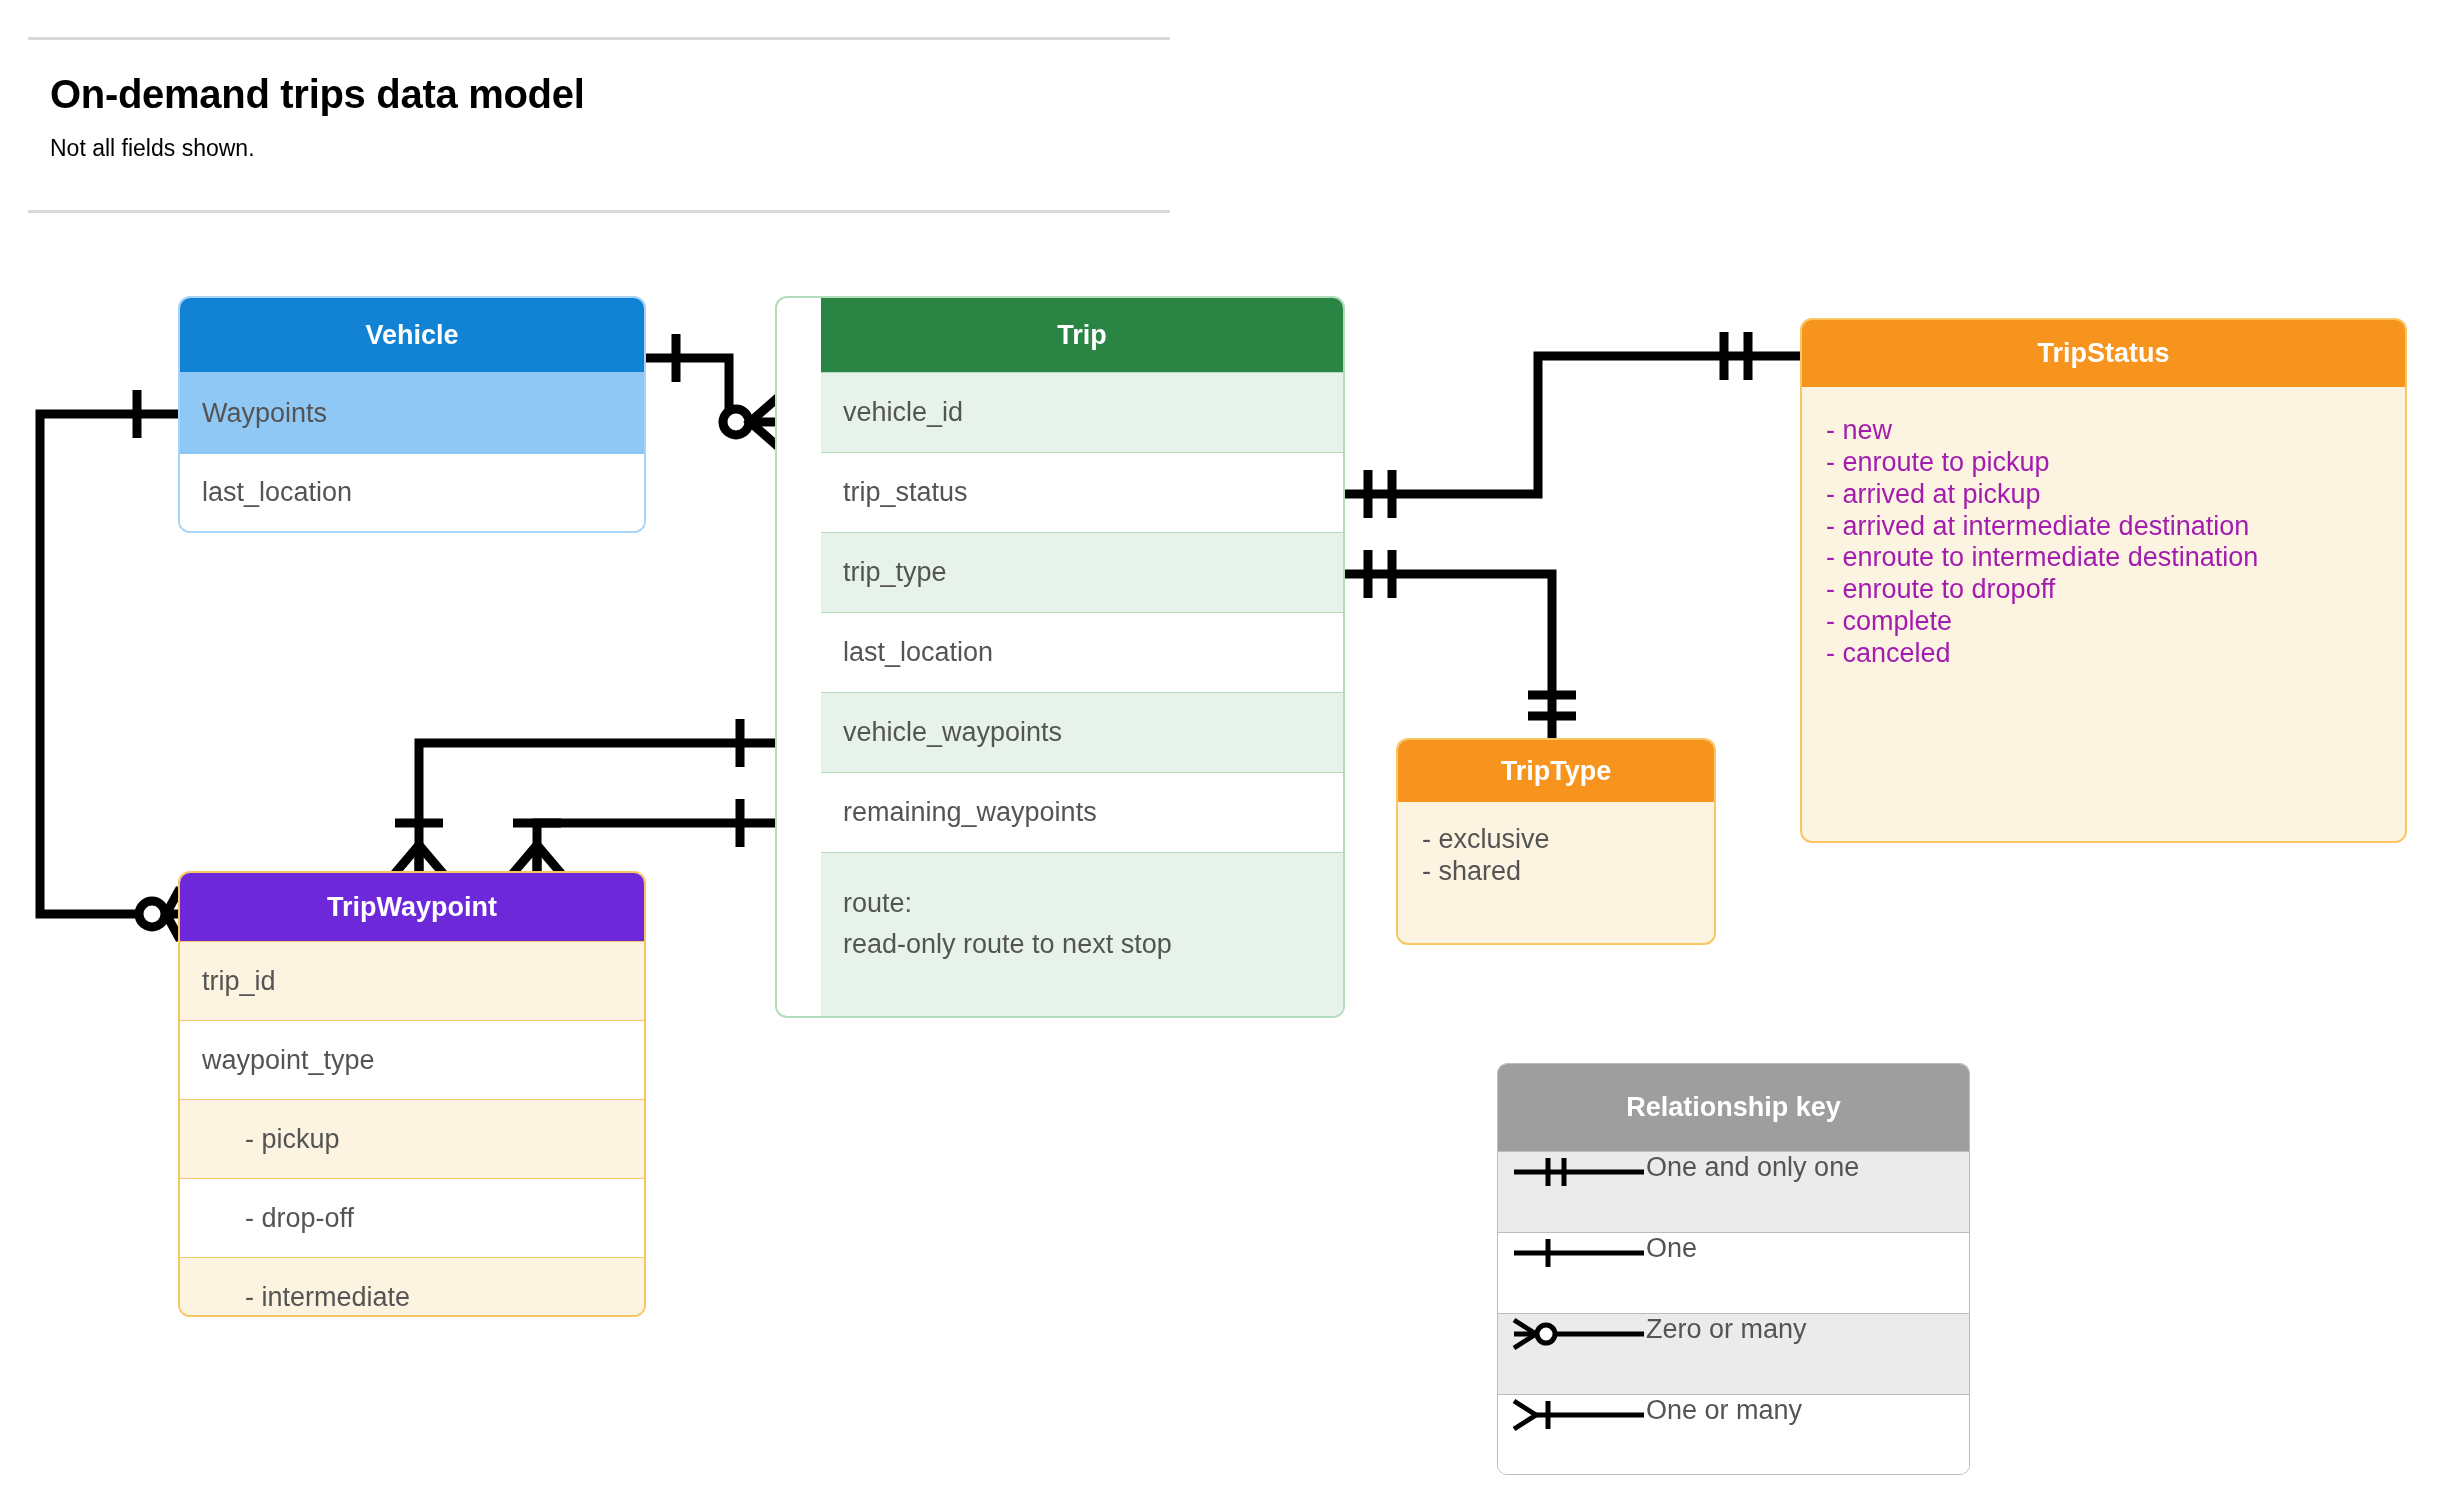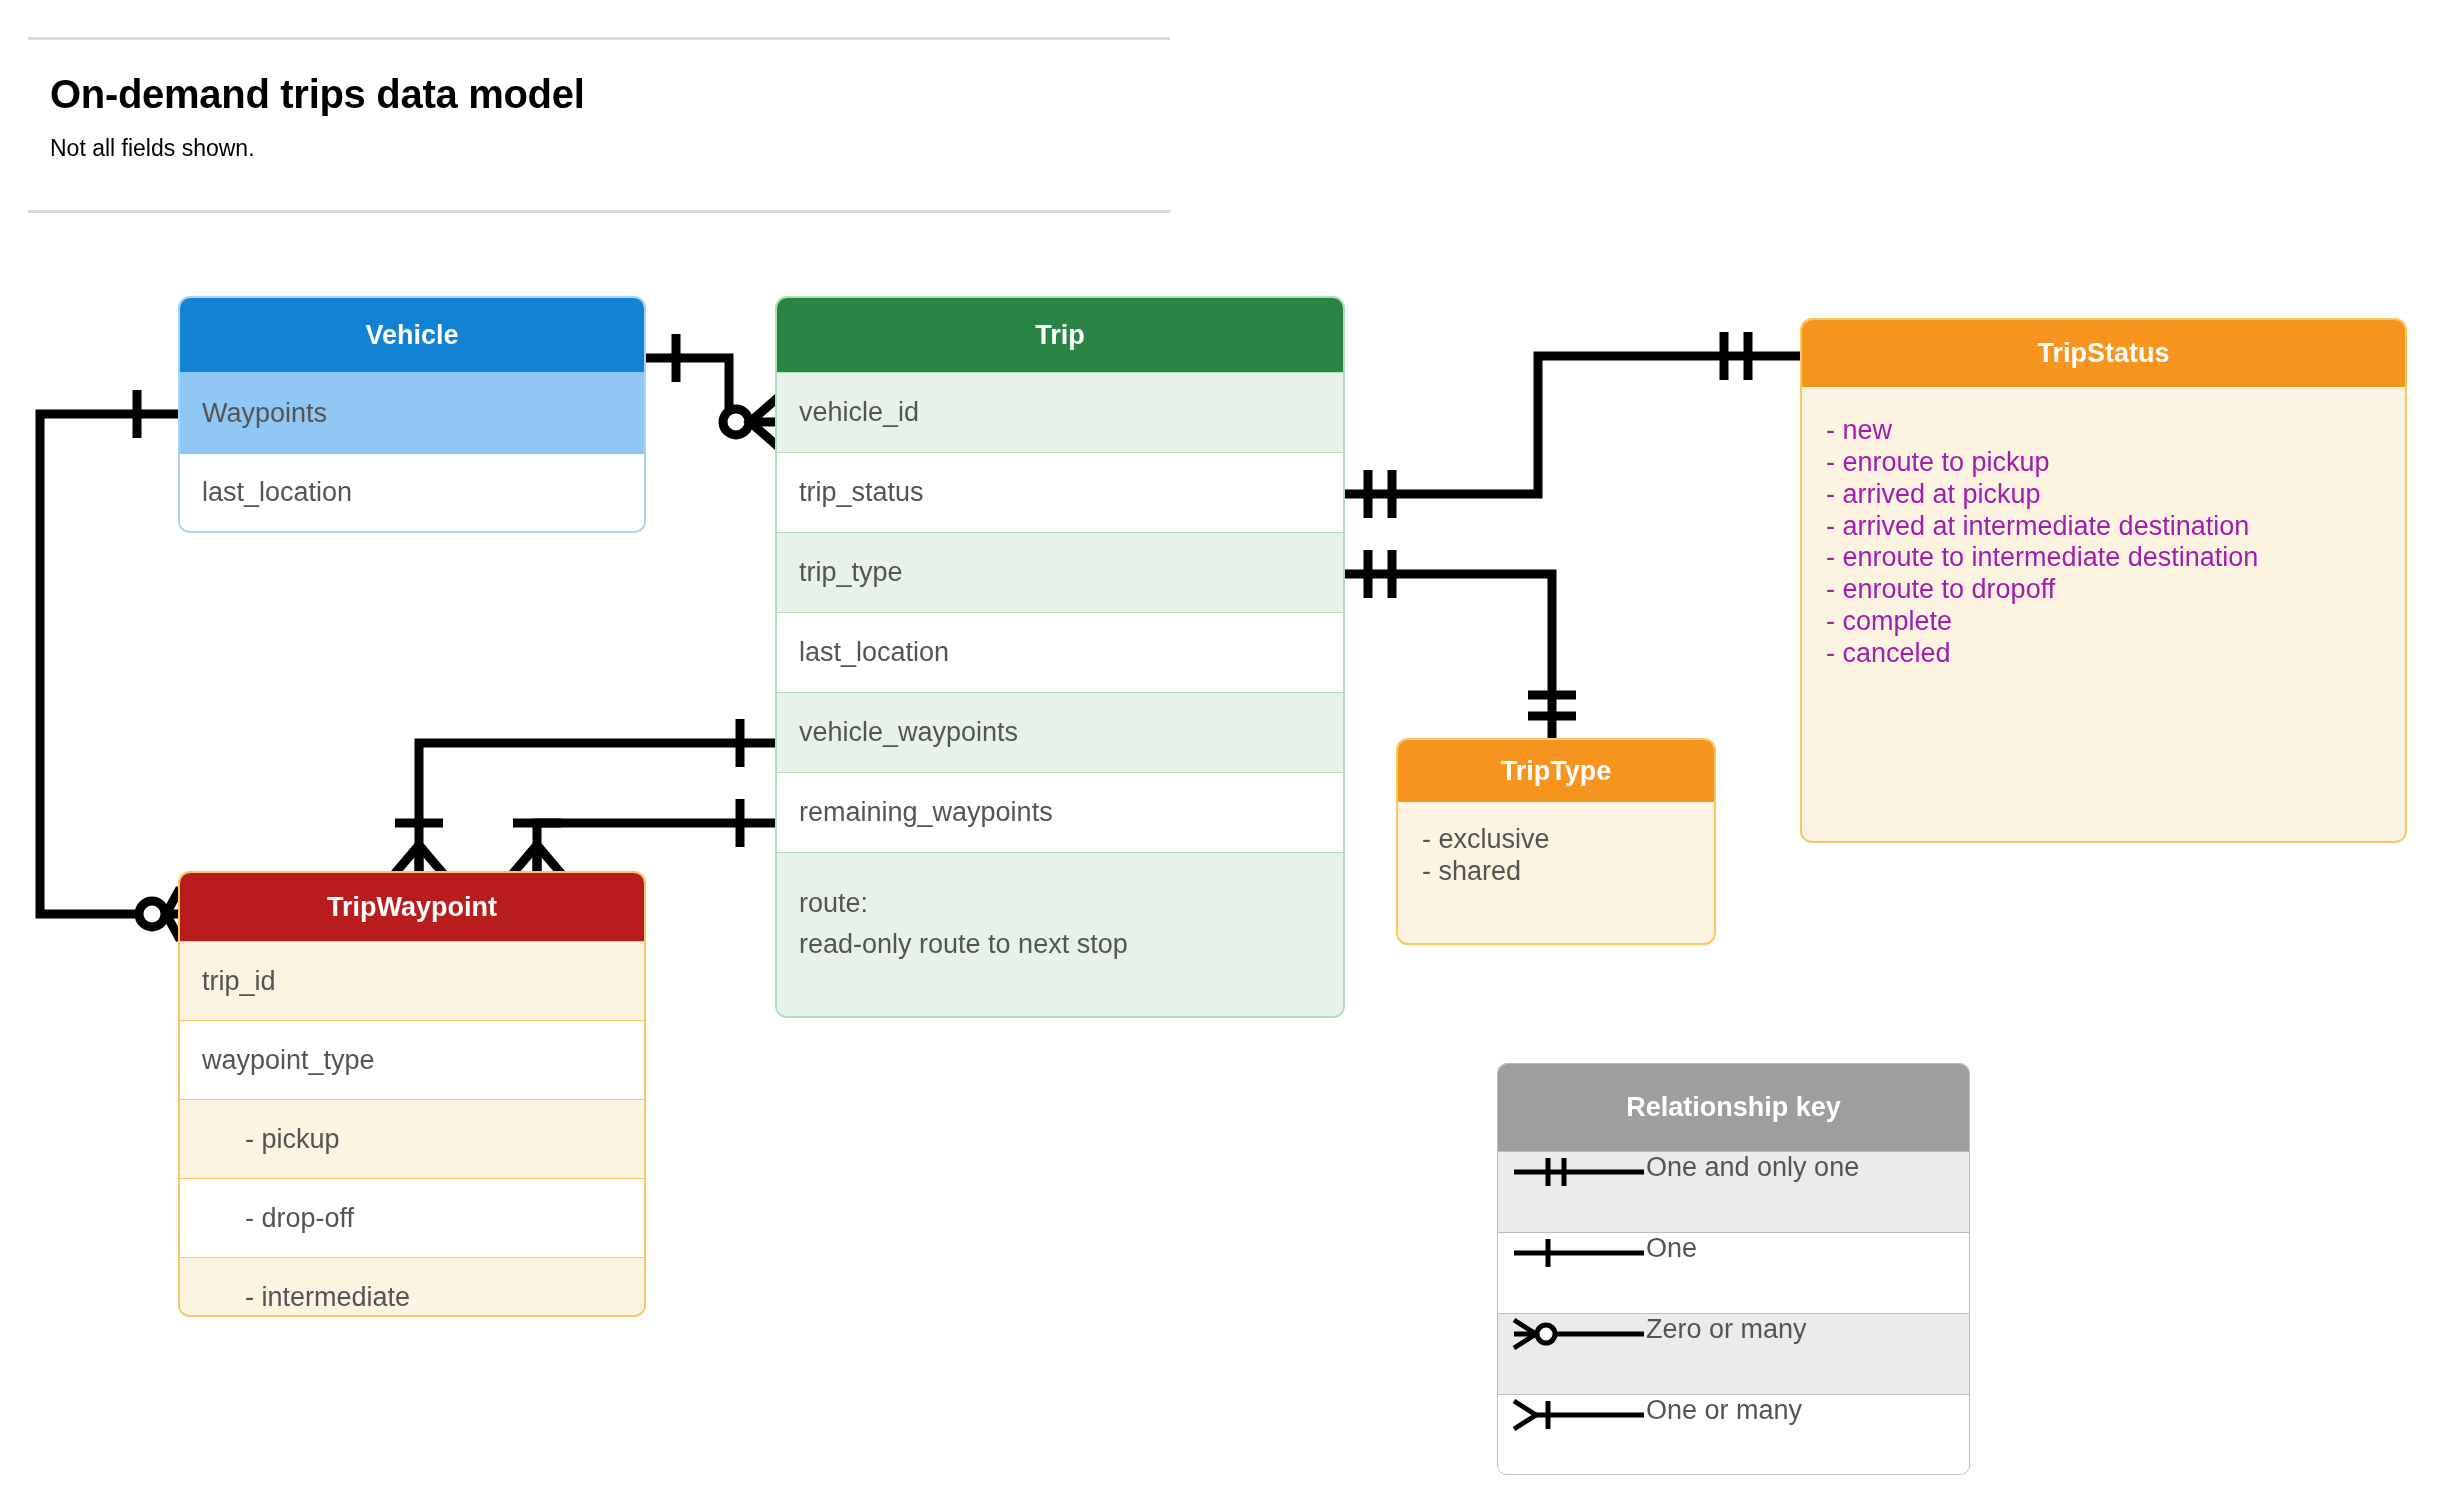--- a/index.html
+++ b/index.html
@@ -78,37 +78,37 @@
 
   
   #vehicle { left: 178px; top: 296px; width: 468px; height: 237px;
              border: 2px solid #a9d4f5; background: #ffffff; }
   #vehicle .ent-head { background: #1283d4; height: 74px; }
   #vehicle .row-waypoints     { background: #8fc7f5; height: 82px; }
   #vehicle .row-lastlocation  { background: #ffffff; height: 77px; }
 
   
   #trip { left: 775px; top: 296px; width: 570px; height: 722px;
-          border: 2px solid #b2ddbd; background: #ffffff; }
+          border: 2px solid #b2ddbd; background: #ffffff; padding-left: 44px; }
   #trip .ent-head { background: #2a8544; height: 74px; }
   #trip .ent-row { height: 80px; border-top: 1px solid #b2ddbd; }
   #trip .ent-row.alt { background: #e7f3ea; }
   #trip .ent-row.plain { background: #ffffff; }
   #trip .row-route {
     background: #e7f3ea;
     border-top: 1px solid #b2ddbd;
     height: 167px;
     padding: 30px 0 0 22px;
     line-height: 1.5;
   }
 
   
   #tripwaypoint { left: 178px; top: 871px; width: 468px; height: 446px;
                   border: 2px solid #f8c663; background: #ffffff; }
-  #tripwaypoint .ent-head { background: #b91c1c; height: 68px; }
+  #tripwaypoint .ent-head { background: #6d28d9; height: 68px; }
   #tripwaypoint .ent-row { height: 79px; border-top: 1px solid #f8c663; }
   #tripwaypoint .ent-row.alt { background: #fdf3e1; }
   #tripwaypoint .ent-row.plain { background: #ffffff; }
   #tripwaypoint .indent { padding-left: 65px; }
 
   
   #triptype { left: 1396px; top: 738px; width: 320px; height: 207px;
               border: 2px solid #f8c663; background: #fdf3e1; }
   #triptype .ent-head { background: #f7941e; height: 62px; }
   #triptype .enum-list { padding: 22px 0 0 24px; }

